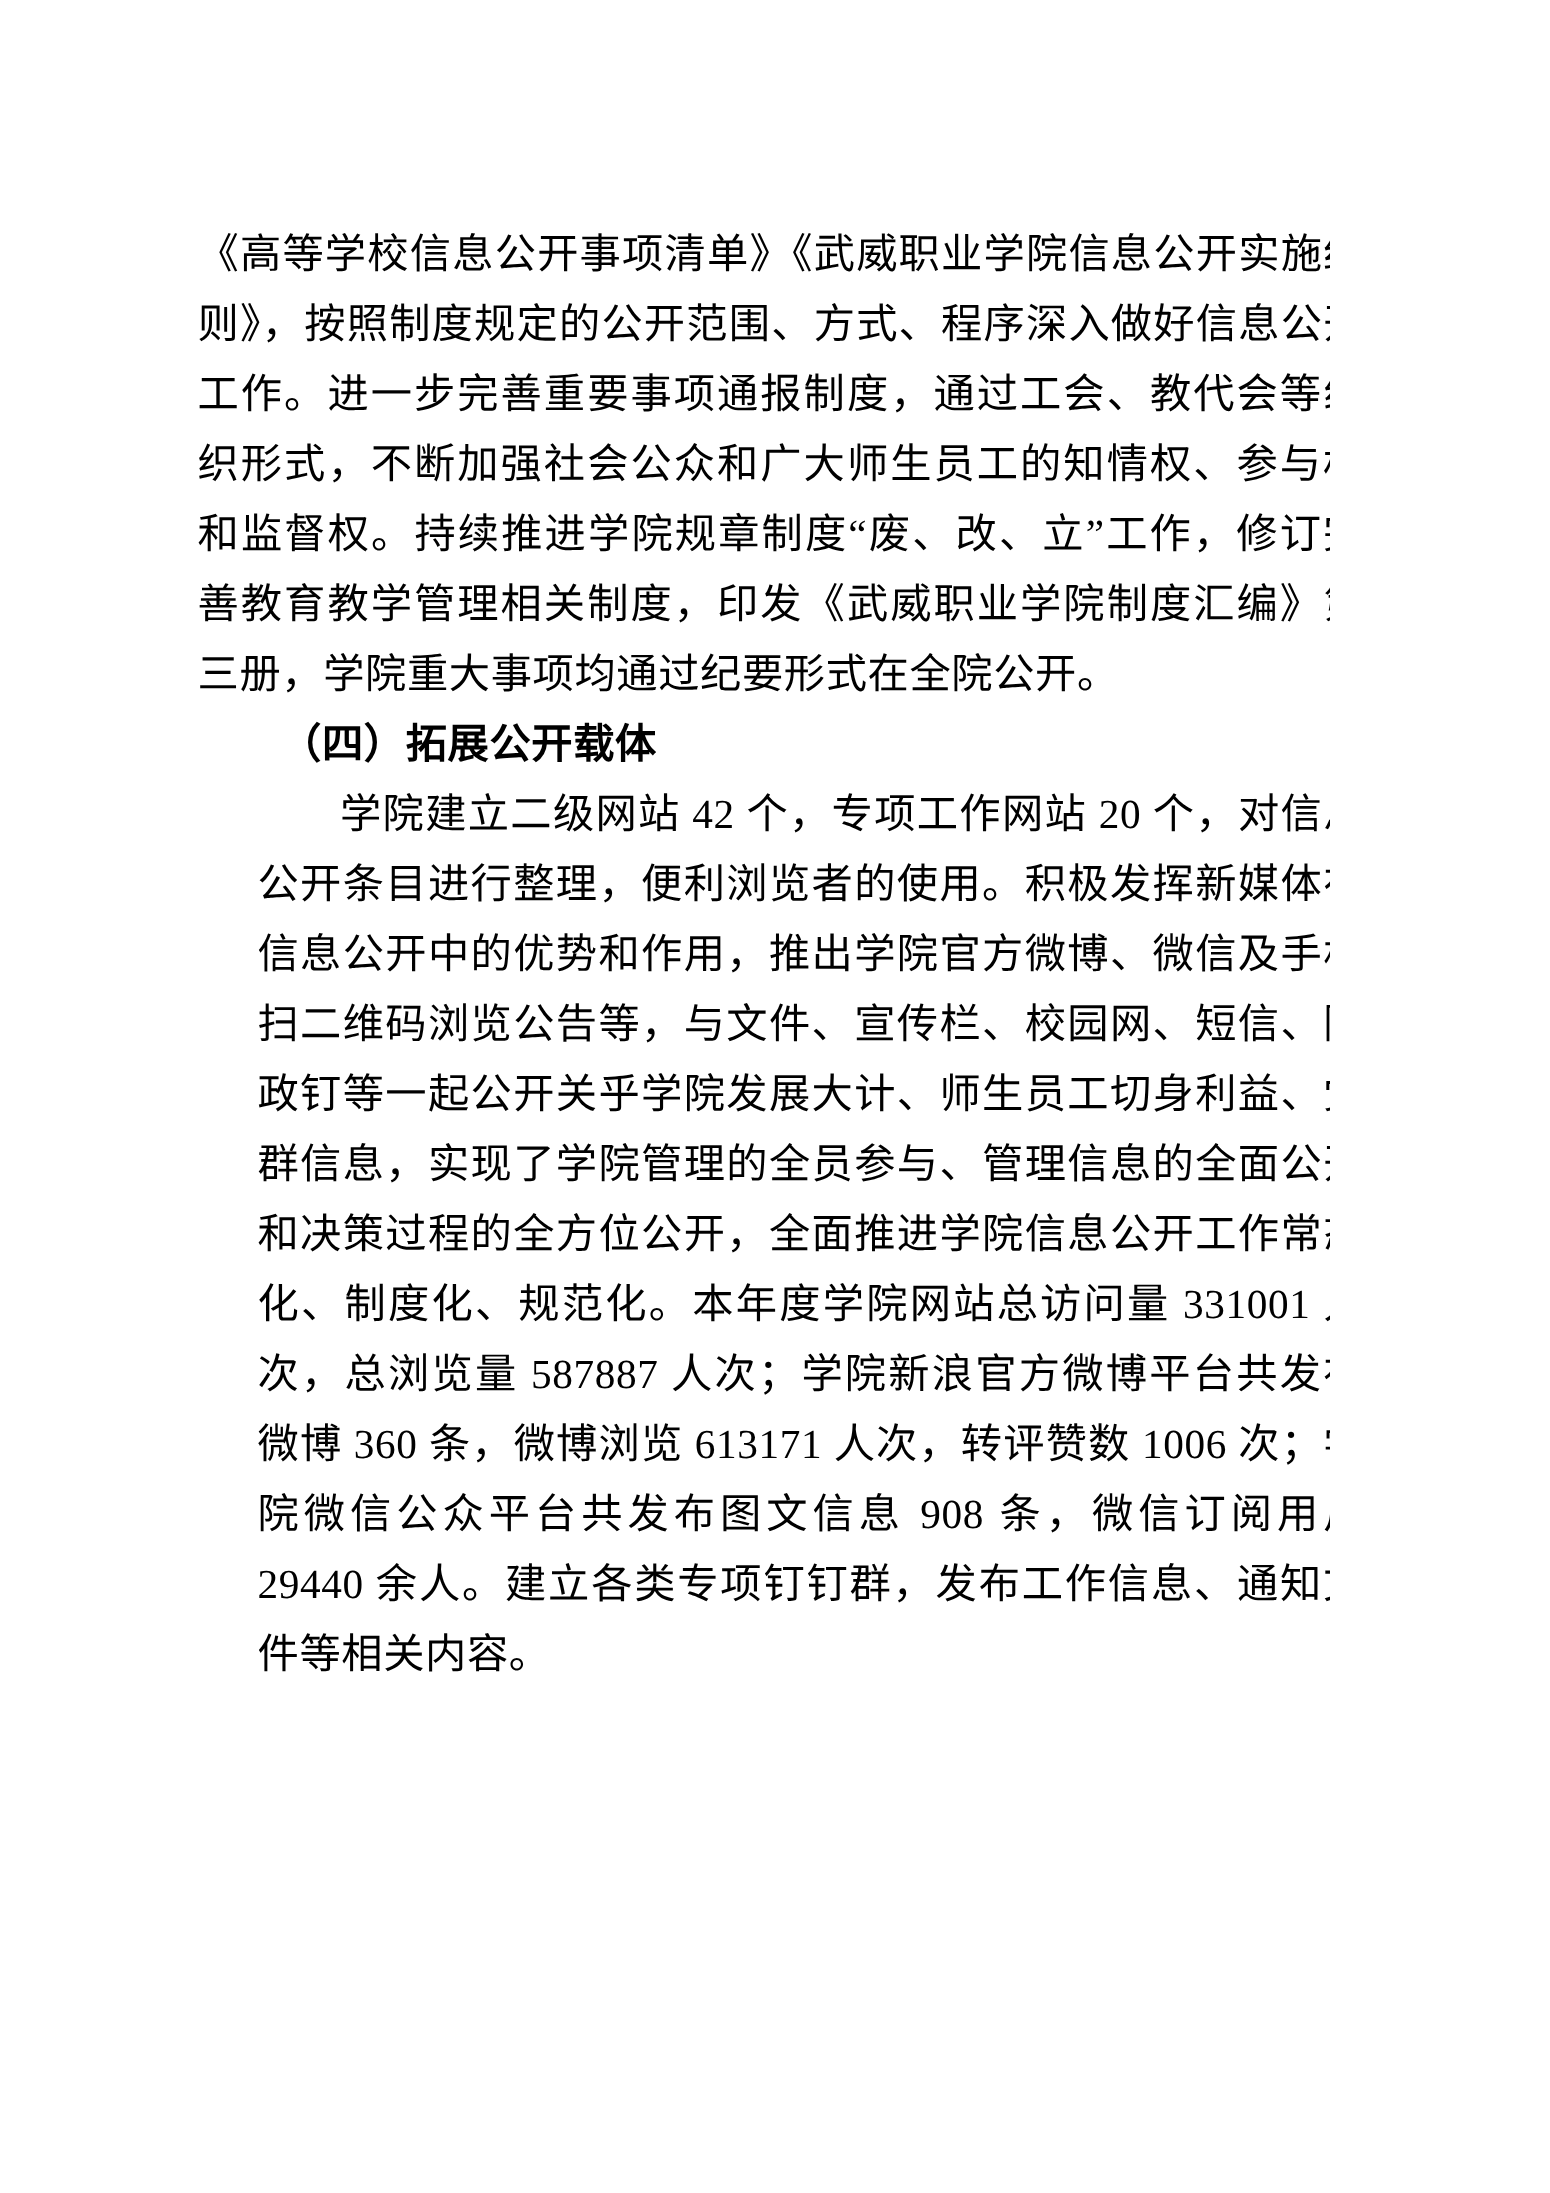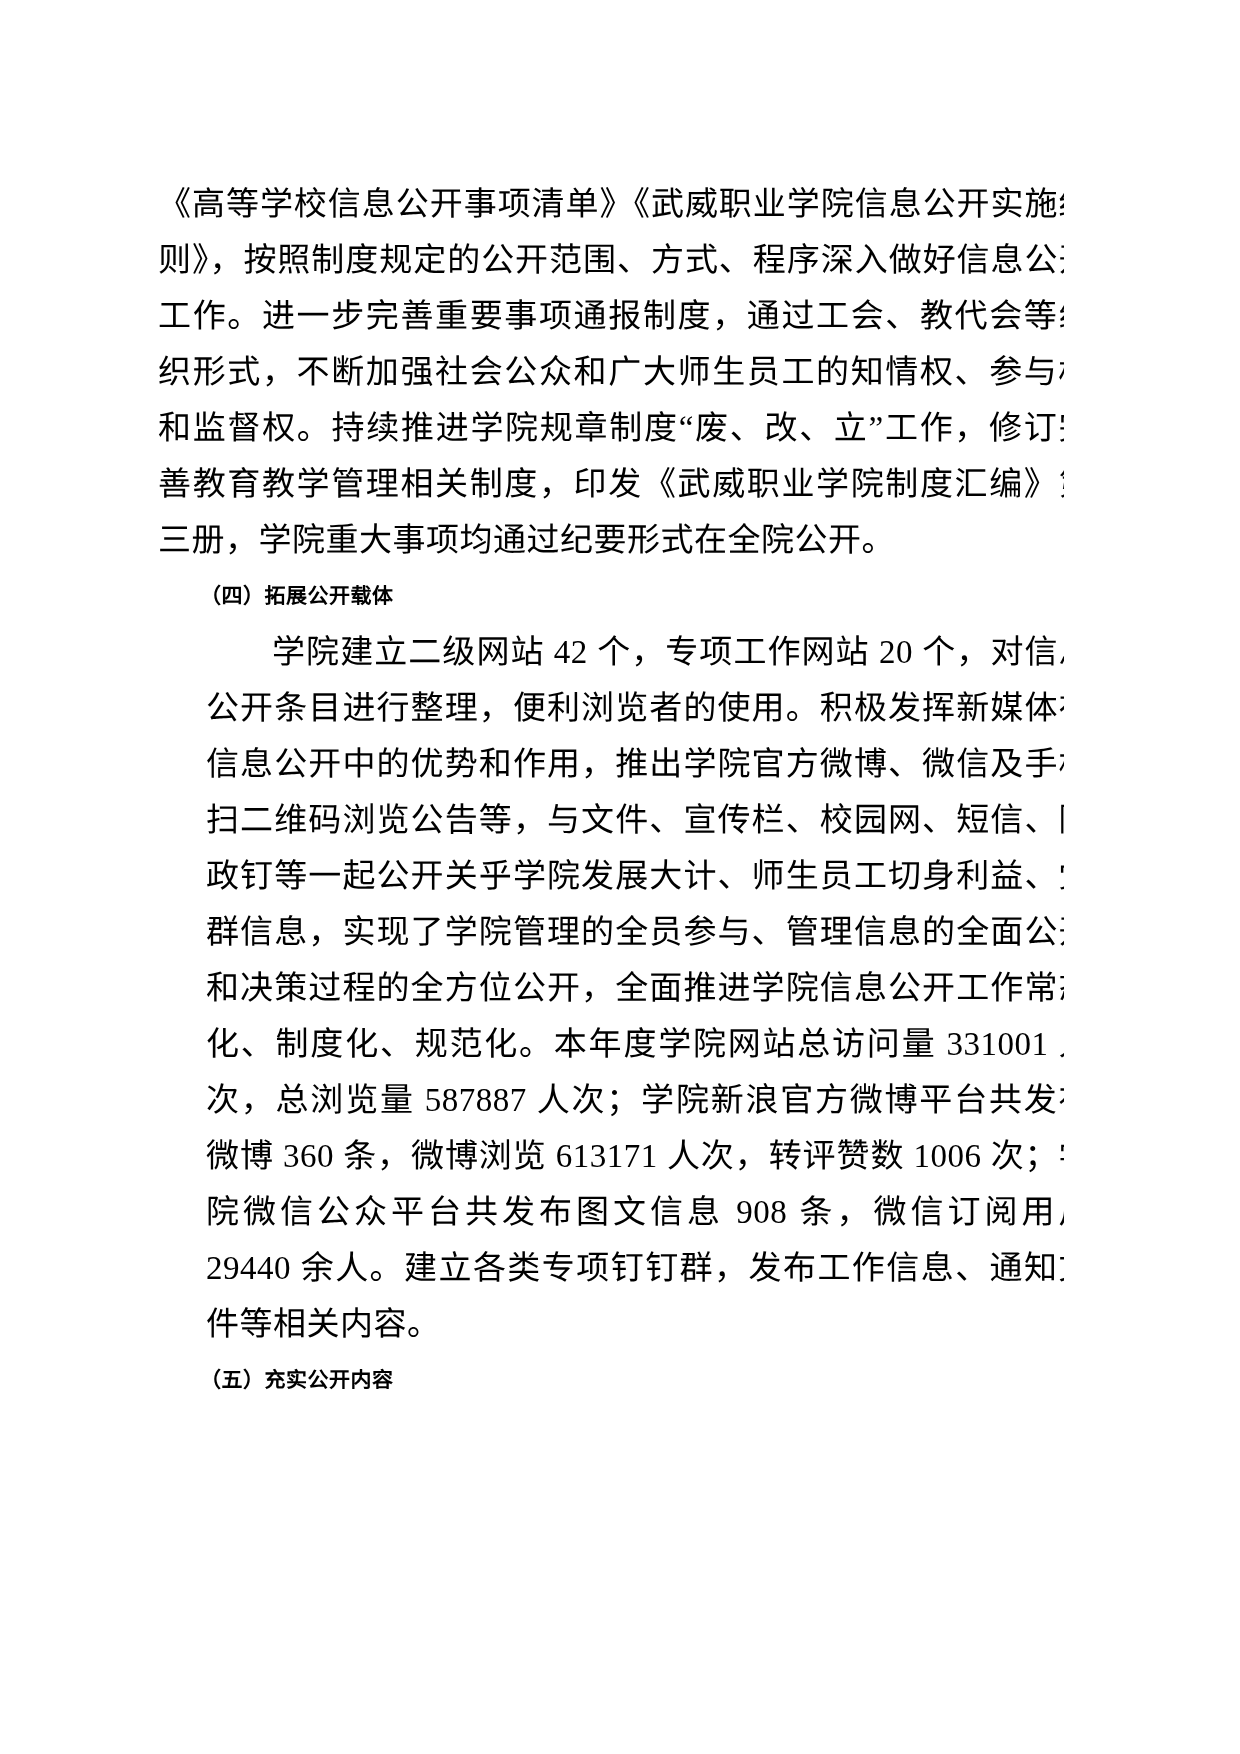--- a/index.html
+++ b/index.html
@@ -32,34 +32,33 @@
     padding: 0;
     text-indent: 0;
   }
   .para.indented {
     text-indent: 2em;
     margin-left: 48px;
   }
   .section-heading {
     margin: 0;
     padding: 0;
-    font-size: 21px;
+    font-size: 33px;
     line-height: 56px;
     font-weight: 700;
     text-indent: 2em;
     text-align: left;
   }
 </style>
 </head>
 <body>
 
 <div class="page">
   <div class="content">
     <p class="para">《高等学校信息公开事项清单》《武威职业学院信息公开实施细则》，按照制度规定的公开范围、方式、程序深入做好信息公开工作。进一步完善重要事项通报制度，通过工会、教代会等组织形式，不断加强社会公众和广大师生员工的知情权、参与权和监督权。持续推进学院规章制度“废、改、立”工作，修订完善教育教学管理相关制度，印发《武威职业学院制度汇编》第三册，学院重大事项均通过纪要形式在全院公开。</p>
 
     <h3 class="section-heading">（四）拓展公开载体</h3>
 
     <p class="para indented">学院建立二级网站 42 个，专项工作网站 20 个，对信息公开条目进行整理，便利浏览者的使用。积极发挥新媒体在信息公开中的优势和作用，推出学院官方微博、微信及手机扫二维码浏览公告等，与文件、宣传栏、校园网、短信、陇政钉等一起公开关乎学院发展大计、师生员工切身利益、党群信息，实现了学院管理的全员参与、管理信息的全面公开和决策过程的全方位公开，全面推进学院信息公开工作常态化、制度化、规范化。本年度学院网站总访问量 331001 人次，总浏览量 587887 人次；学院新浪官方微博平台共发布微博 360 条，微博浏览 613171 人次，转评赞数 1006 次；学院微信公众平台共发布图文信息 908 条，微信订阅用户 29440 余人。建立各类专项钉钉群，发布工作信息、通知文件等相关内容。</p>
 
-    <h3 class="section-heading">（五）充实公开内容</h3>
 
   </div>
 </div>
 
 </body></html>

